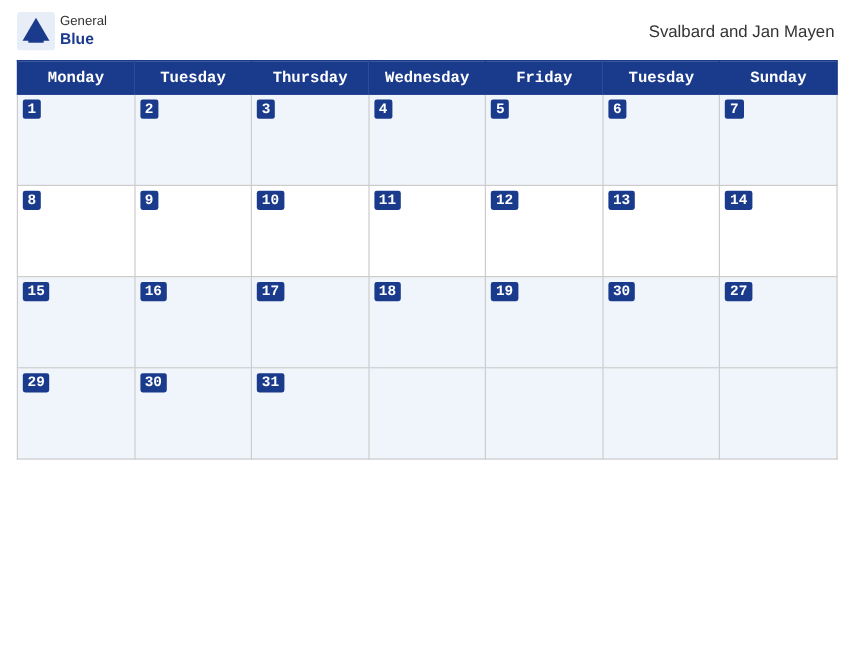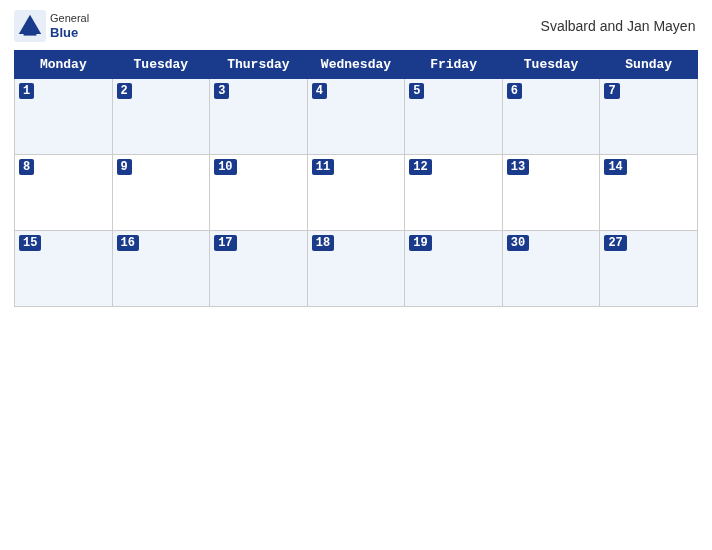--- a/index.html
+++ b/index.html
@@ -154,15 +154,24 @@
         </tr>
         <tr class="row-shade">
           <td><span class="day-number">15</span></td>
           <td><span class="day-number">16</span></td>
           <td><span class="day-number">17</span></td>
           <td><span class="day-number">18</span></td>
           <td><span class="day-number">19</span></td>
           <td><span class="day-number">30</span></td>
           <td><span class="day-number">27</span></td>
         </tr>
+        <tr class="row-shade">
+          <td><span class="day-number">29</span></td>
+          <td><span class="day-number">30</span></td>
+          <td><span class="day-number">31</span></td>
+          <td class="empty-cell"></td>
+          <td class="empty-cell"></td>
+          <td class="empty-cell"></td>
+          <td class="empty-cell"></td>
+        </tr>
       </tbody>
   </table>
 </div>
 
 </body></html>

